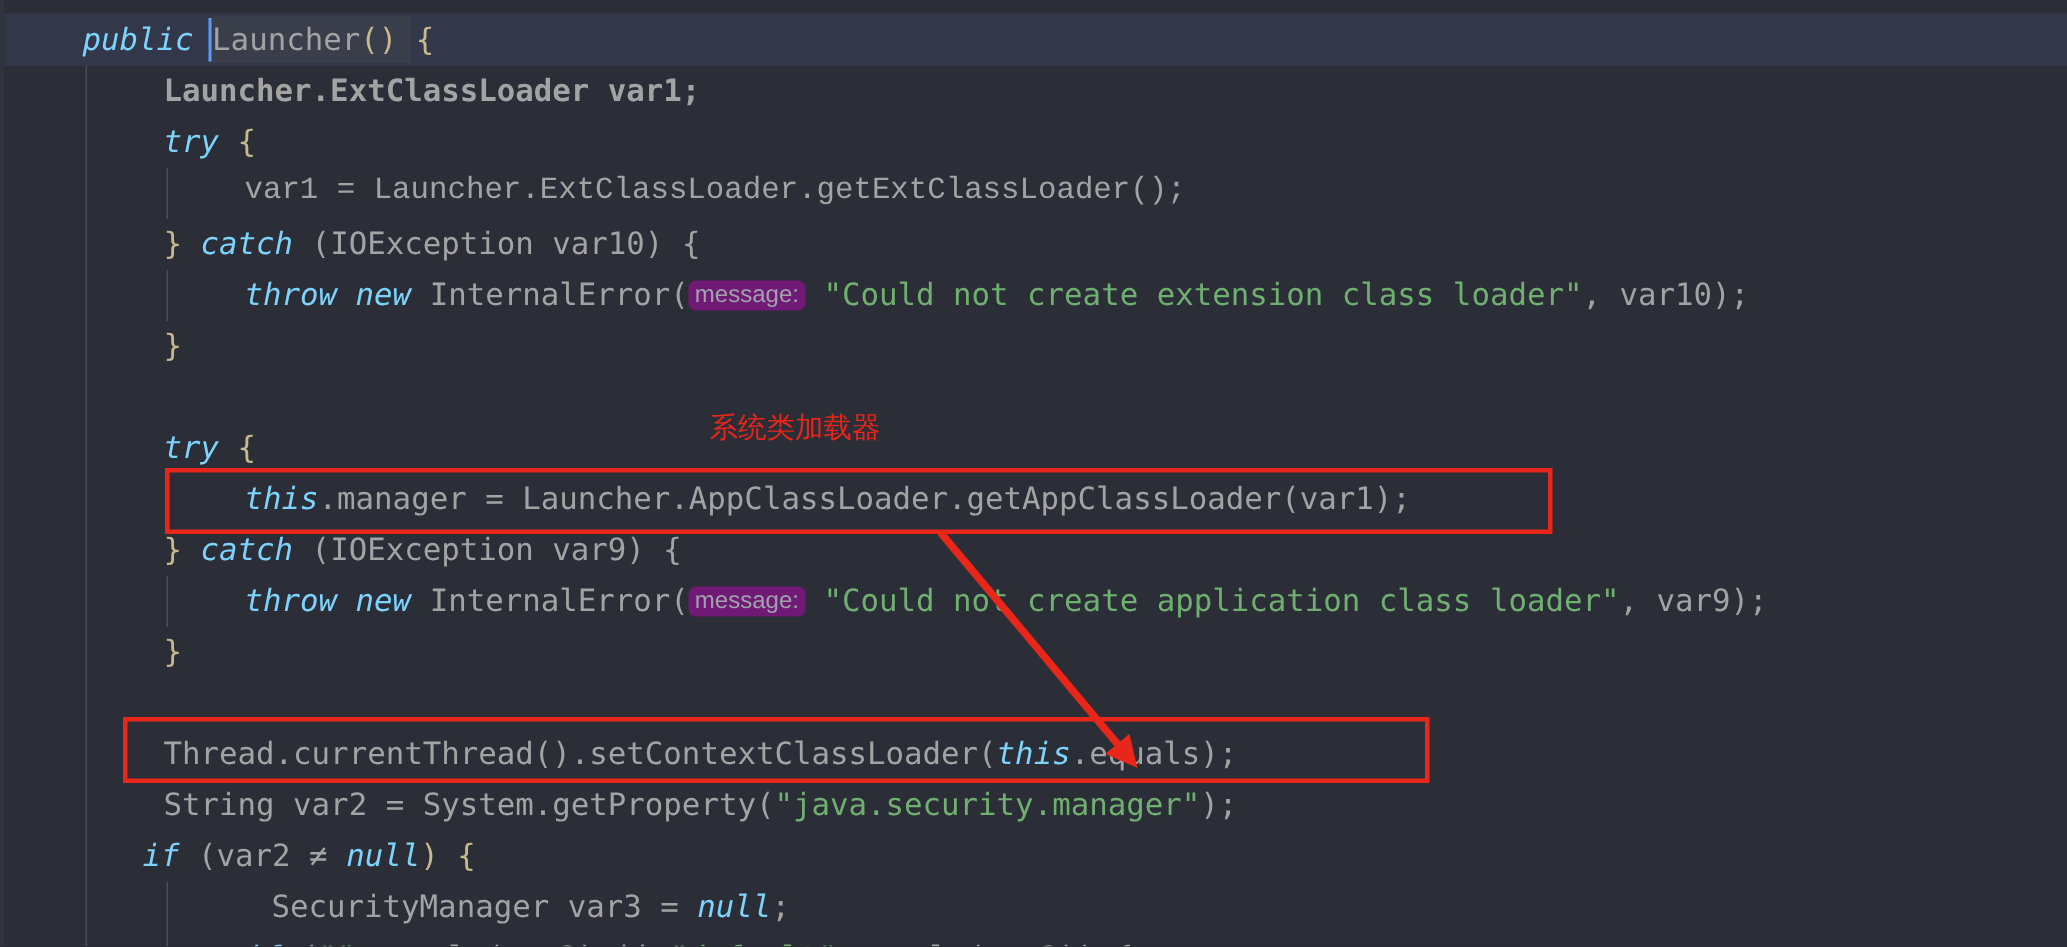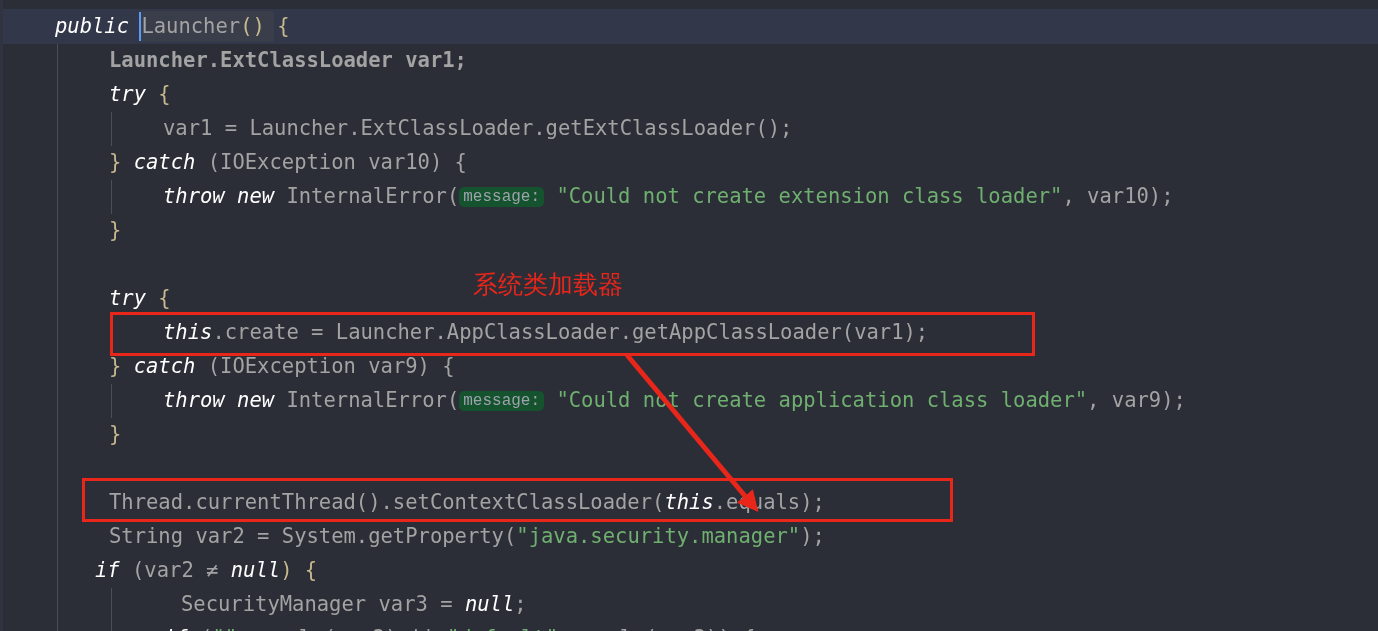--- a/index.html
+++ b/index.html
@@ -59,46 +59,46 @@
   
   .line {
     position: absolute;
     left: 0;
     white-space: pre;
     font-size: 20.5px;
     line-height: 24px;
     letter-spacing: 0px;
     color: #BCC0CC;
   }
-  .kw   { color: #ffffff; font-style: italic; }
+  .kw   { color: #7dd3fc; font-style: italic; }
   .str  { color: #6FAF6F; }
   .plain{ color: #a3a3a3; }
   .punc { color: #C7B98E; }
 
   
   .hint {
     display: inline-block;
-    background: #14532d;
+    background: #701a75;
     color: #9EA2AD;
     border-radius: 5px;
     font-size: 16px;
     line-height: 20px;
     padding: 0 4px;
     position: relative;
     top: -2px;
     letter-spacing: 0px;
-    font-family: Liberation Mono, monospace;
+    font-family: Liberation Sans, sans-serif;
   }
 
   
   .anno-text {
     position: absolute;
     color: #E8261A;
     font-family: "DejaVu Sans", "Liberation Sans", sans-serif;
-    font-size: 25px;
+    font-size: 19px;
     line-height: 22px;
     white-space: pre;
     font-weight: 400;
   }
   .anno-box {
     position: absolute;
     border: 3px solid #E8261A;
     box-sizing: border-box;
     pointer-events: none;
   }
@@ -127,27 +127,27 @@
   <div class="indent-guide" style="left:111px; top:112px; height:34px;"></div>
   <div class="indent-guide" style="left:111px; top:180px; height:34px;"></div>
   <div class="indent-guide" style="left:111px; top:316px; height:34px;"></div>
   <div class="indent-guide" style="left:111px; top:384px; height:34px;"></div>
   <div class="indent-guide" style="left:111px; top:588px; height:43px;"></div>
 
   <div id="code-layer">
       <div class="line" style="top: 14px; left: 55px;"><span class="kw">public</span><span class="plain"> </span><span class="plain">Launcher</span><span class="punc">() {</span></div>
       <div class="line" style="top: 48px; left: 109px; font-weight: bold;"><span class="plain">Launcher.ExtClassLoader var1;</span></div>
       <div class="line" style="top: 82px; left: 109px;"><span class="kw">try</span><span class="punc"> {</span></div>
-      <div class="line" style="top: 116px; left: 163px;"><span class="plain">var1 = Launcher.ExtClassLoader.getExtClassLoader();</span></div>
+      <div class="line" style="top: 116px; left: 163px; font-family: Liberation Mono, monospace;"><span class="plain">var1 = Launcher.ExtClassLoader.getExtClassLoader();</span></div>
       <div class="line" style="top: 150px; left: 109px; text-align: right;"><span class="punc">} </span><span class="kw">catch</span><span class="plain"> (IOException var10) {</span></div>
       <div class="line" style="top: 184px; left: 163px;"><span class="kw">throw</span><span class="plain"> </span><span class="kw">new</span><span class="plain"> InternalError(</span><span class="hint">message:</span> <span class="str">"Could not create extension class loader"</span><span class="plain">, var10);</span></div>
       <div class="line" style="top: 218px; left: 109px;"><span class="punc">}</span></div>
       <div class="line" style="top: 252px; left: 55px;"></div>
       <div class="line" style="top: 286px; left: 109px;"><span class="kw">try</span><span class="punc"> {</span></div>
-      <div class="line" style="top: 320px; left: 163px;"><span class="kw">this</span><span class="plain">.create = Launcher.AppClassLoader.getAppClassLoader(var1);</span></div>
+      <div class="line" style="top: 320px; left: 163px;"><span class="kw">this</span><span class="plain">.manager = Launcher.AppClassLoader.getAppClassLoader(var1);</span></div>
       <div class="line" style="top: 354px; left: 109px;"><span class="punc">} </span><span class="kw">catch</span><span class="plain"> (IOException var9) {</span></div>
       <div class="line" style="top: 388px; left: 163px;"><span class="kw">throw</span><span class="plain"> </span><span class="kw">new</span><span class="plain"> InternalError(</span><span class="hint">message:</span> <span class="str">"Could not create application class loader"</span><span class="plain">, var9);</span></div>
       <div class="line" style="top: 422px; left: 109px;"><span class="punc">}</span></div>
       <div class="line" style="top: 456px; left: 55px;"></div>
       <div class="line" style="top: 490px; left: 109px;"><span class="plain">Thread.currentThread().setContextClassLoader(</span><span class="kw">this</span><span class="plain">.equals);</span></div>
       <div class="line" style="top: 524px; left: 109px;"><span class="plain">String var2 = System.getProperty(</span><span class="str">"java.security.manager"</span><span class="plain">);</span></div>
       <div class="line" style="top: 558px; left: 95px;"><span class="kw">if</span><span class="plain"> (var2 ≠ </span><span class="kw">null</span><span class="punc">) {</span></div>
       <div class="line" style="top: 592px; left: 181px;"><span class="plain">SecurityManager var3 = </span><span class="kw">null</span><span class="plain">;</span></div>
       <div class="line" style="top: 626px; left: 163px;"><span class="kw">if</span><span class="plain"> (</span><span class="str">""</span><span class="plain">.equals(var2) || </span><span class="str">"default"</span><span class="plain">.equals(var2)) {</span></div>
     </div>

